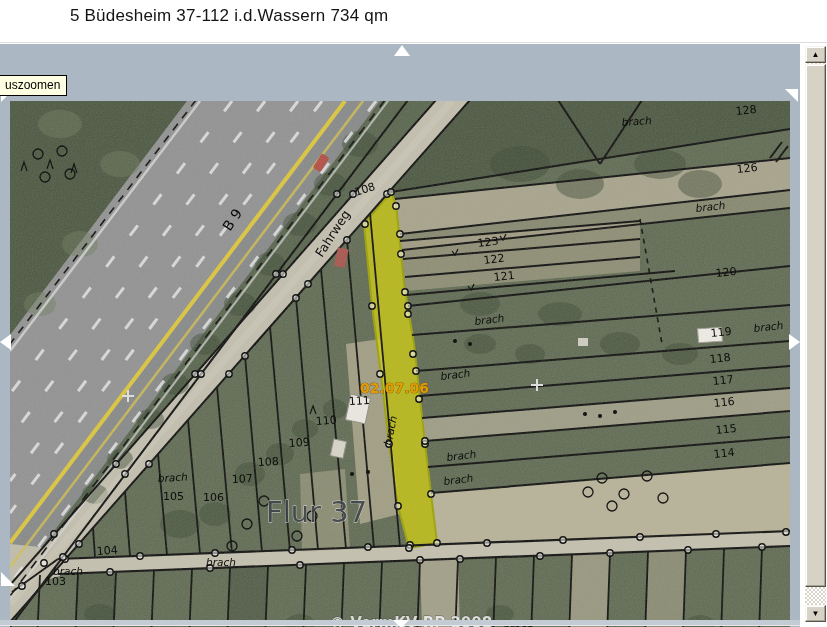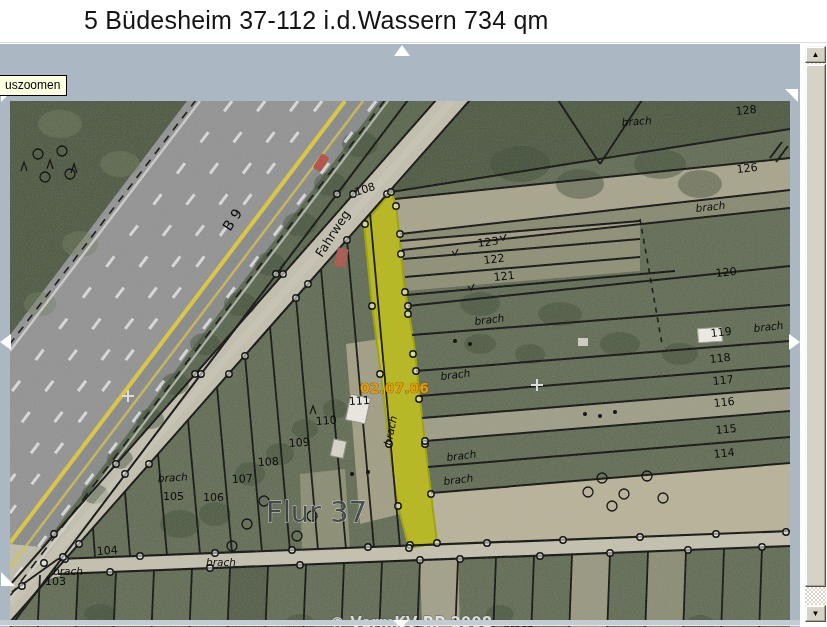--- a/index.html
+++ b/index.html
@@ -1,17 +1,17 @@
 <!DOCTYPE html>
 <html><head>
 <meta charset="utf-8">
 <style>
   html,body{margin:0;padding:0;background:#fff;font-family:"Liberation Sans",sans-serif;}
   .stage{position:relative;width:827px;height:627px;overflow:hidden;background:#fff;}
-  .title{position:absolute;left:84px;top:6px;font-size:25px;color:#141414;letter-spacing:.2px;white-space:nowrap;}
+  .title{position:absolute;left:70px;top:6px;font-size:17px;color:#141414;letter-spacing:.2px;white-space:nowrap;}
   .rule{position:absolute;left:0;top:42px;width:827px;height:1px;background:#dcdcdc;}
   .frame{position:absolute;left:0;top:44px;width:800px;height:583px;background:#abb8c3;}
   .photo{position:absolute;left:10px;top:57px;width:780px;height:563px;}
   .photo svg{display:block;}
   .tooltip{position:absolute;left:-6px;top:75px;background:#ffffe1;border:1px solid #000;font-size:12px;color:#000;padding:2px 6px 3px 10px;z-index:30;}
   .pan{position:absolute;width:0;height:0;z-index:20;cursor:pointer;}
   .pan-up{left:394px;top:45px;border-left:8px solid transparent;border-right:8px solid transparent;border-bottom:11px solid #fff;}
   .pan-down{left:393px;top:620px;border-left:8px solid transparent;border-right:8px solid transparent;border-top:8px solid #fff;}
   .pan-left{left:0;top:334px;border-top:8px solid transparent;border-bottom:8px solid transparent;border-right:11px solid #fff;}
   .pan-right{left:789px;top:334px;border-top:8px solid transparent;border-bottom:8px solid transparent;border-left:11px solid #fff;}

